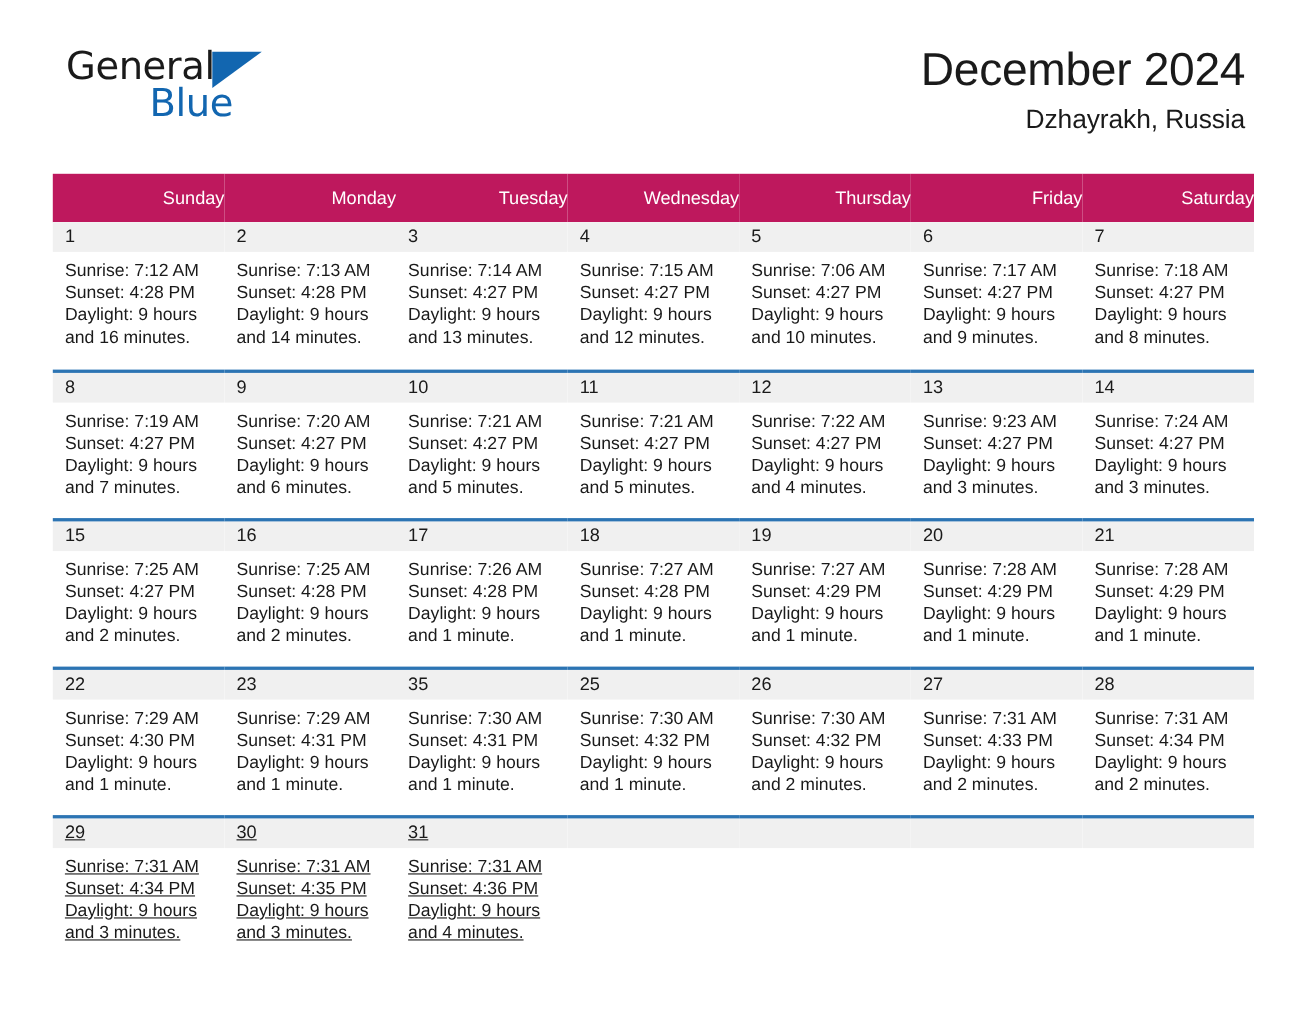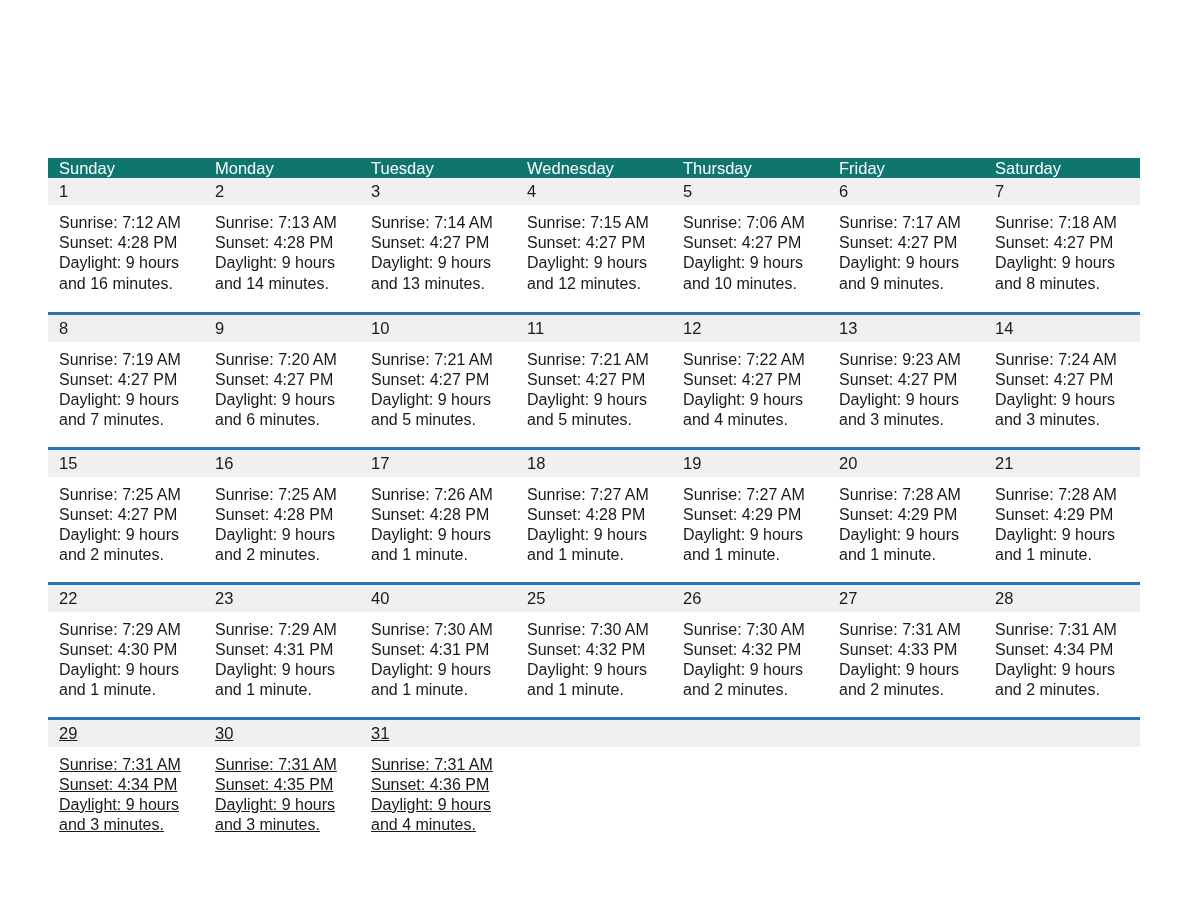--- a/index.html
+++ b/index.html
@@ -95,26 +95,26 @@
     top: 158px;
     width: 1092px;
     border-collapse: collapse;
     table-layout: fixed;
   }
   .calendar th, .calendar td {
     padding: 0;
     margin: 0;
   }
   .dow-row th {
-    background: #0f766e;
+    background: #be185d;
     color: #ffffff;
     font-weight: normal;
     font-size: 16.5px;
-    text-align: left;
-    height: 20px;
+    text-align: right;
+    height: 44px;
     vertical-align: middle;
     padding-left: 11px;
     box-sizing: border-box;
   }
   .week {
     height: 135px;
   }
   .week-last {
     height: 130px;
     text-decoration: underline;
@@ -150,20 +150,33 @@
   }
   .dayinfo.empty {
     visibility: hidden;
   }
 </style>
 </head>
 <body>
 
 <div class="page">
 
+  <div class="header">
+
+    <div class="logo">
+      <span class="logo-general">General</span><span class="logo-tri"></span>
+      <span class="logo-blue">Blue</span>
+    </div>
+
+    <div class="title-block">
+      <h1 class="cal-title">December 2024</h1>
+      <h2 class="cal-subtitle">Dzhayrakh, Russia</h2>
+    </div>
+
+  </div>
 
   <table class="calendar">
     <thead>
       <tr class="dow-row">
         <th>Sunday</th>
         <th>Monday</th>
         <th>Tuesday</th>
         <th>Wednesday</th>
         <th>Thursday</th>
         <th>Friday</th>
@@ -383,21 +396,21 @@
         <td class="daycell">
           <div class="daynum">23</div>
           <div class="dayinfo">
             <div>Sunrise: 7:29 AM</div>
             <div>Sunset: 4:31 PM</div>
             <div>Daylight: 9 hours</div>
             <div>and 1 minute.</div>
           </div>
         </td>
         <td class="daycell">
-          <div class="daynum">40</div>
+          <div class="daynum">35</div>
           <div class="dayinfo">
             <div>Sunrise: 7:30 AM</div>
             <div>Sunset: 4:31 PM</div>
             <div>Daylight: 9 hours</div>
             <div>and 1 minute.</div>
           </div>
         </td>
         <td class="daycell">
           <div class="daynum">25</div>
           <div class="dayinfo">

